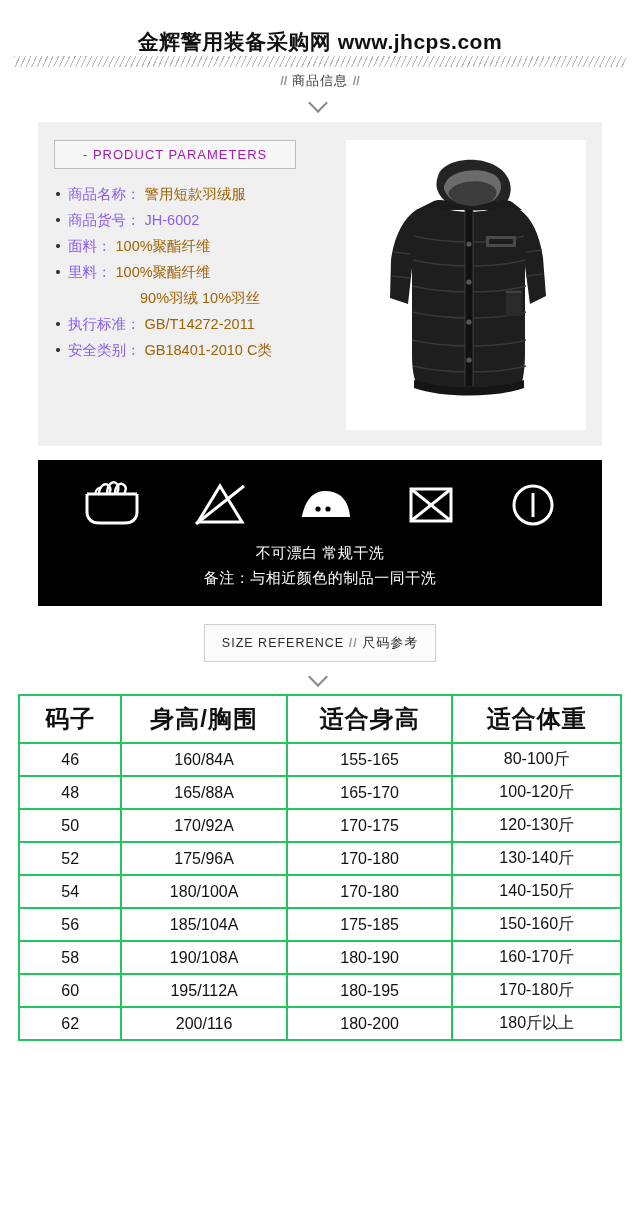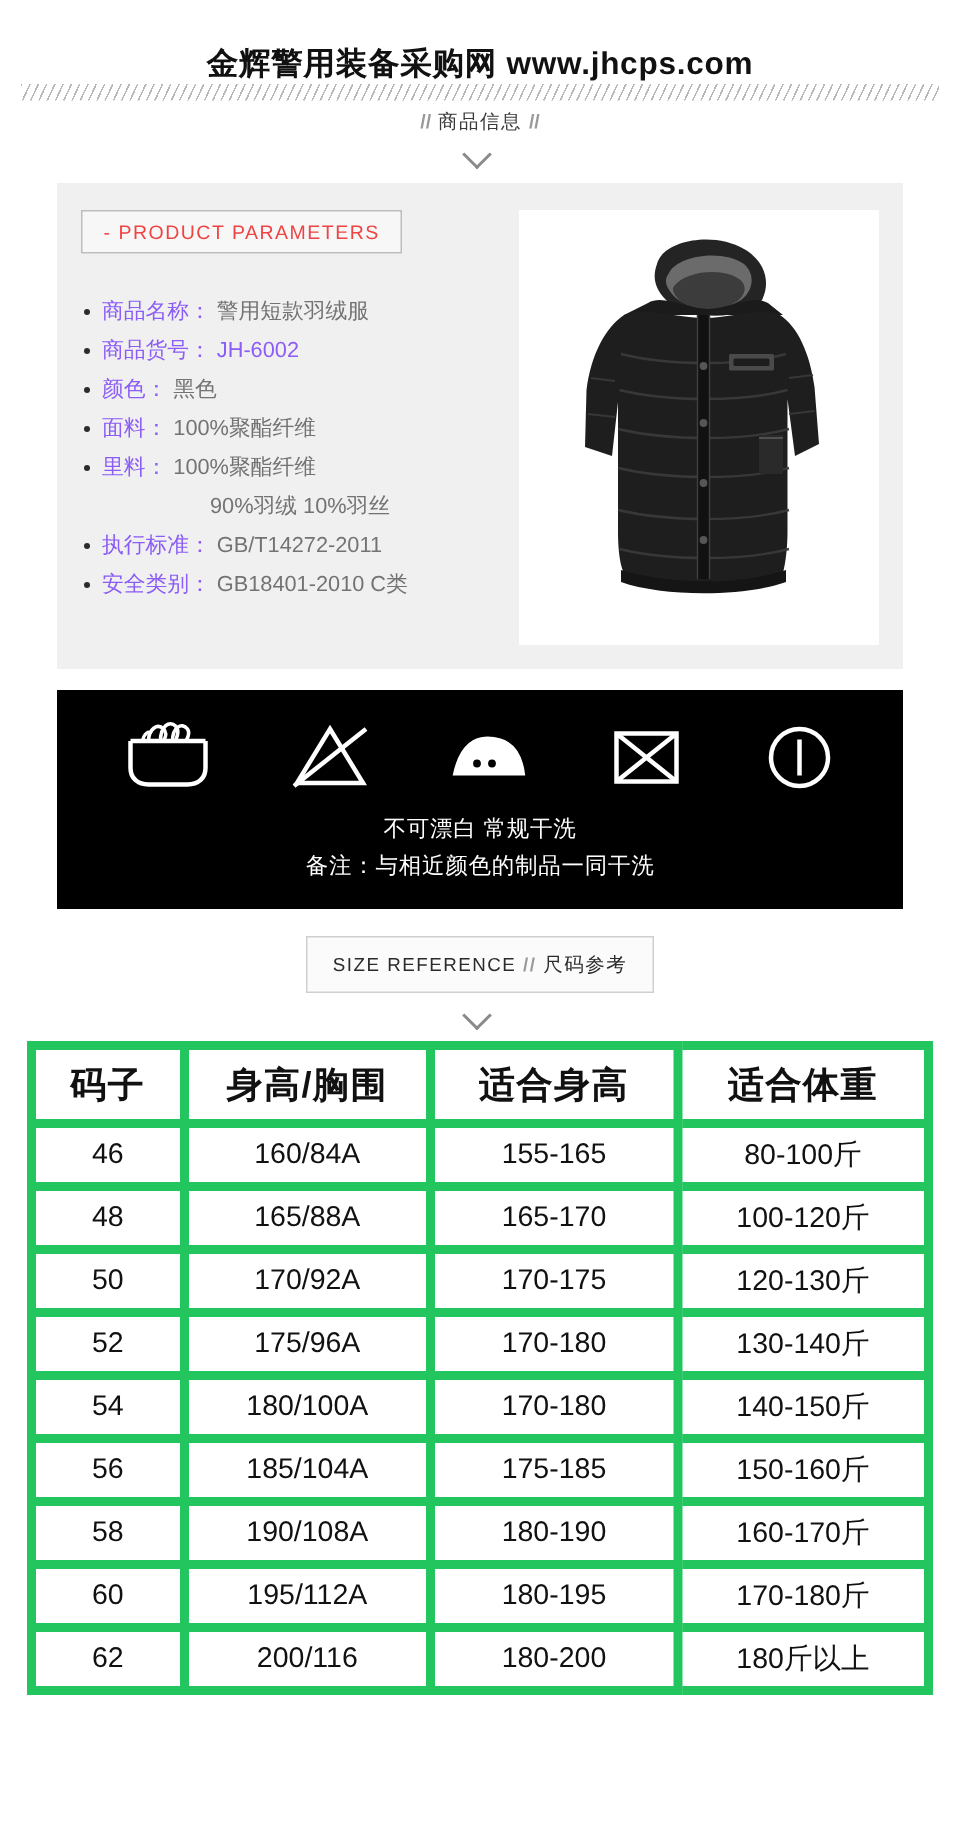--- a/index.html
+++ b/index.html
@@ -86,23 +86,23 @@
   .params-left {
     flex: 1 1 auto;
     min-width: 0;
   }
   .pp-title {
     display: inline-block;
     border: 1px solid #bdbdbd;
     background: #f7f7f7;
     font-size: 13px;
     letter-spacing: 1px;
-    color: #ef4444;
-    padding: 6px 14px;
-    margin-bottom: 26px;
+    color: #a21caf;
+    padding: 6px 28px;
+    margin-bottom: 12px;
     white-space: nowrap;
   }
   .pp-list {
     list-style: none;
     margin: 0;
     padding: 0;
   }
   .pp-list li {
     font-size: 14.5px;
     line-height: 26px;
@@ -118,21 +118,21 @@
     top: 11px;
     width: 4px;
     height: 4px;
     background: #2b2b2b;
     border-radius: 50%;
   }
   .pp-list li.cont {
     padding-left: 86px;
   }
   .pp-key { color: #8b5cf6; }
-  .pp-val { color: #737373; }
+  .pp-val { color: #a16207; }
   .pp-val.muted { color: #8b5cf6; }
 
   .params-right {
     flex: 0 0 240px;
     background: #ffffff;
     margin-left: 8px;
     height: 290px;
     position: relative;
     overflow: hidden;
   }
@@ -185,32 +185,32 @@
   .tbl-wrap {
     margin: 10px 18px 0 18px;
   }
   table.size-table {
     width: 100%;
     border-collapse: collapse;
     table-layout: fixed;
   }
   table.size-table th,
   table.size-table td {
-    border: 6px solid #22c55e;
+    border: 2px solid #22c55e;
     text-align: center;
     color: #111;
   }
   table.size-table th {
     font-size: 24px;
     font-weight: bold;
     padding: 7px 0;
     letter-spacing: 1px;
   }
   table.size-table td {
-    font-size: 19px;
+    font-size: 16px;
     padding: 5px 0;
     font-weight: normal;
   }
   table.size-table col.c0 { width: 17%; }
   table.size-table col.c1 { width: 27.5%; }
   table.size-table col.c2 { width: 27.5%; }
   table.size-table col.c3 { width: 28%; }
 </style>
 </head>
 <body>
@@ -232,24 +232,20 @@
     <ul class="pp-list">
       <li class="bullet">
         <span class="pp-key">商品名称：</span>
         <span class="pp-val">警用短款羽绒服</span>
       </li>
       <li class="bullet">
         <span class="pp-key">商品货号：</span>
         <span class="pp-val muted">JH-6002</span>
       </li>
       <li class="bullet">
-        <span class="pp-key">颜色：</span>
-        <span class="pp-val">黑色</span>
-      </li>
-      <li class="bullet">
         <span class="pp-key">面料：</span>
         <span class="pp-val">100%聚酯纤维</span>
       </li>
       <li class="bullet">
         <span class="pp-key">里料：</span>
         <span class="pp-val">100%聚酯纤维</span>
       </li>
       <li class="cont">
         <span class="pp-val">90%羽绒 10%羽丝</span>
       </li>

